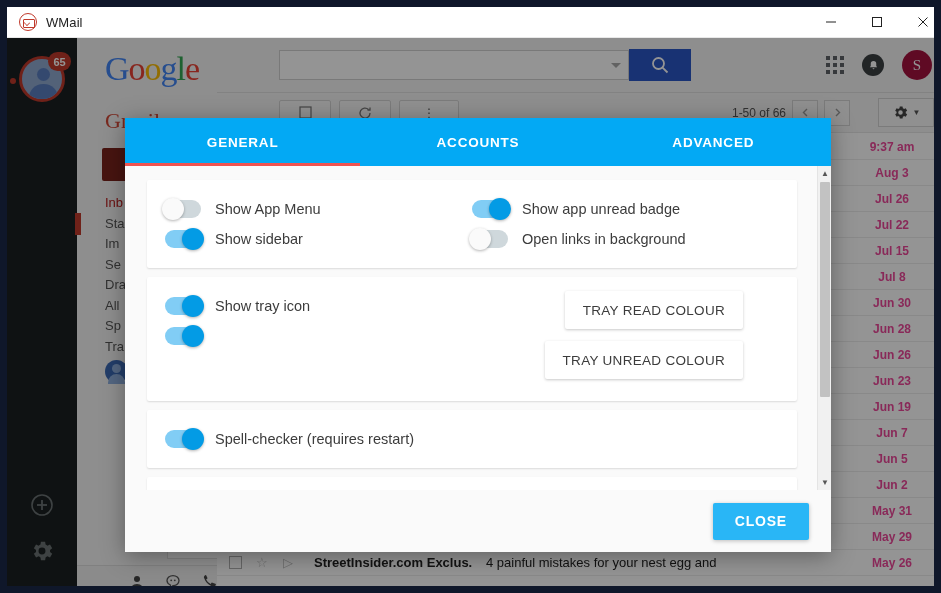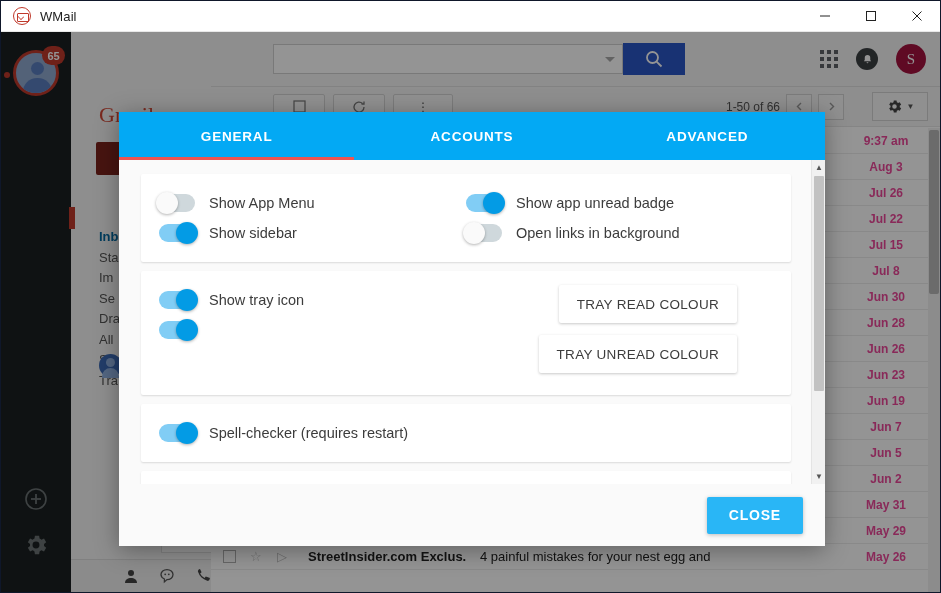--- a/index.html
+++ b/index.html
@@ -5,21 +5,21 @@
   * { box-sizing: border-box; margin: 0; padding: 0; }
   html, body {
     width: 941px; height: 593px;
     font-family: "Liberation Sans", sans-serif;
     overflow: hidden;
     background: #fff;
   }
   #app {
     position: relative;
     width: 941px; height: 593px;
-    border: 1px solid #0f172a;
+    border: 7px solid #0f172a;
     background: #fff;
     overflow: hidden;
   }
 
   
   .titlebar {
     position: absolute; left: 0; top: 0; width: 939px; height: 31px;
     background: #ffffff;
     display: flex; align-items: center;
     border-bottom: 1px solid #e8e8e8;
@@ -116,21 +116,21 @@
     font-size: 22px; color: #d14836; font-family: "Liberation Serif", serif;
   }
   .compose {
     position: absolute; left: 25px; top: 110px;
     width: 58px; height: 33px; background: #7b241c; border-radius: 2px;
   }
   .labels {
     position: absolute; left: 28px; top: 155px;
     font-size: 13px; color: #555; line-height: 20.5px;
   }
-  .labels .lab-active { color: #0369a1; font-weight: bold; margin-top: 40px; }
+  .labels .lab-active { color: #b91c1c; font-weight: normal; }
   .hangout-av {
     position: absolute; left: 28px; top: 322px;
     width: 23px; height: 23px; border-radius: 50%; background: #3b69b5;
   }
   .hangout-av:before {
     content:""; position:absolute; left:7px; top:4px;
     width:9px; height:9px; border-radius:50%; background:#8fb0e0;
   }
   .hangout-av:after {
     content:""; position:absolute; left:3px; top:14px;
@@ -402,20 +402,21 @@
         </div>
         <div class="ab-icon">
           <svg width="26" height="26" viewBox="0 0 24 24" fill="#6b7274">
               <path d="M19.4 13a7.6 7.6 0 0 0 0-2l2-1.5-2-3.4-2.4 1a7.6 7.6 0 0 0-1.7-1l-.4-2.6h-3.9l-.4 2.6a7.6 7.6 0 0 0-1.7 1l-2.4-1-2 3.4 2 1.5a7.6 7.6 0 0 0 0 2l-2 1.5 2 3.4 2.4-1a7.6 7.6 0 0 0 1.7 1l.4 2.6h3.9l.4-2.6a7.6 7.6 0 0 0 1.7-1l2.4 1 2-3.4zM12 15.2A3.2 3.2 0 1 1 15.2 12 3.2 3.2 0 0 1 12 15.2z"></path>
             </svg>
         </div>
       </div>
     </div>
 
     <div class="gmail-left">
+      <div class="google-logo"><span class="gl-b">G</span><span class="gl-r">o</span><span class="gl-y">o</span><span class="gl-b">g</span><span class="gl-g">l</span><span class="gl-r">e</span></div>
       <div class="gmail-word">Gmail</div>
       <div class="compose"></div>
       <div class="labels">
         <div class="lab-active">Inb</div>
         <div>Sta</div>
         <div>Im</div>
         <div>Se</div>
         <div>Dra</div>
         <div>All</div>
         <div>Sp</div>

